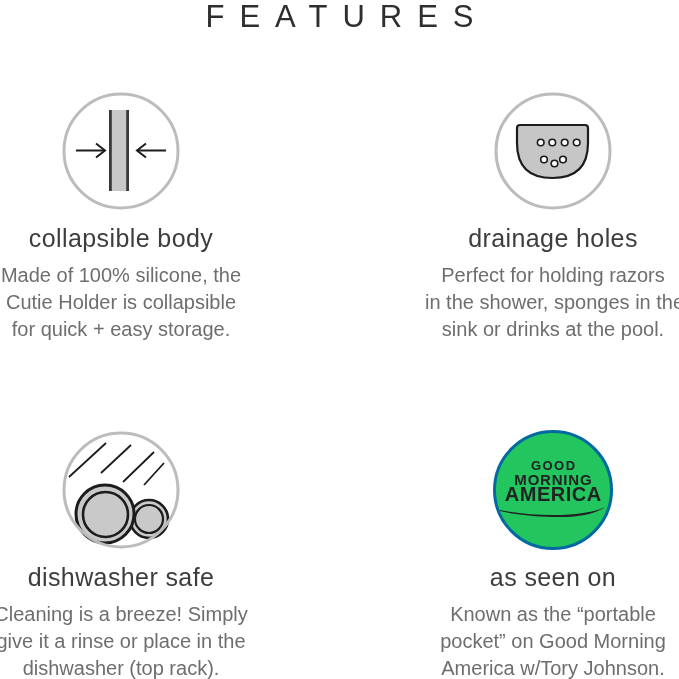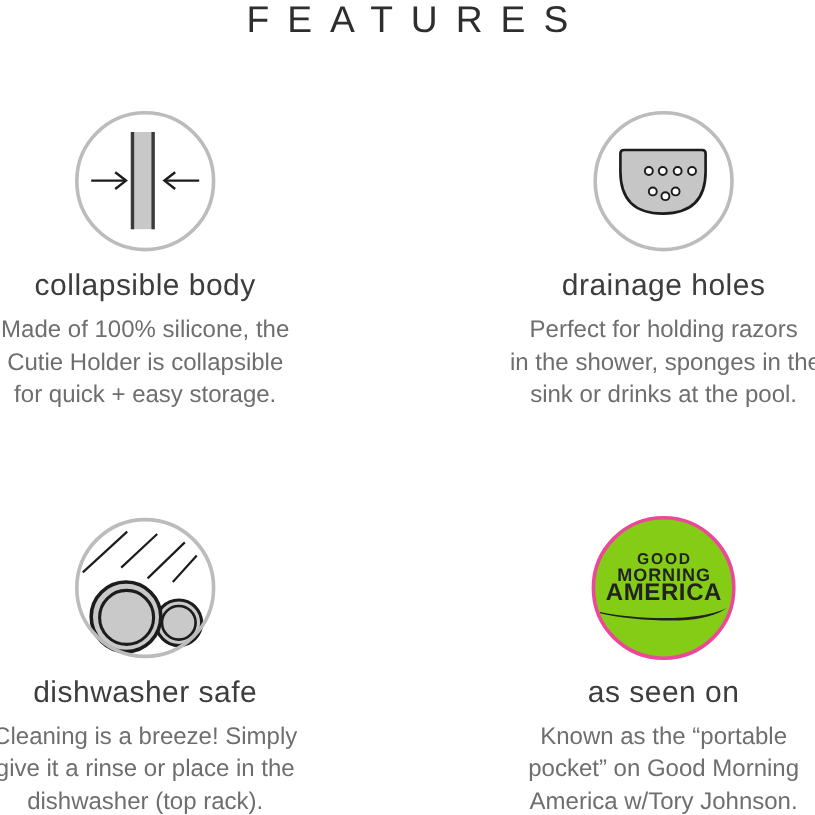--- a/index.html
+++ b/index.html
@@ -56,23 +56,23 @@
     color: #6e6e6e;
   }
   .feature-body .line { white-space: nowrap; }
 
   
   .gma-circle {
     position: relative;
     width: 120px; height: 120px;
     margin: 0 auto;
     box-sizing: border-box;
-    border: 3px solid #ec4899;
+    border: 3px solid #0369a1;
     border-radius: 50%;
-    background: #84cc16;
+    background: #22c55e;
   }
   .gma-word {
     position: absolute;
     left: 0; width: 100%;
     text-align: center;
     font-weight: bold;
     color: #222222;
     line-height: 1;
   }
   .gma-w1 { top: 26px; font-size: 13px;   letter-spacing: 1.5px; text-indent: 1.5px; }

